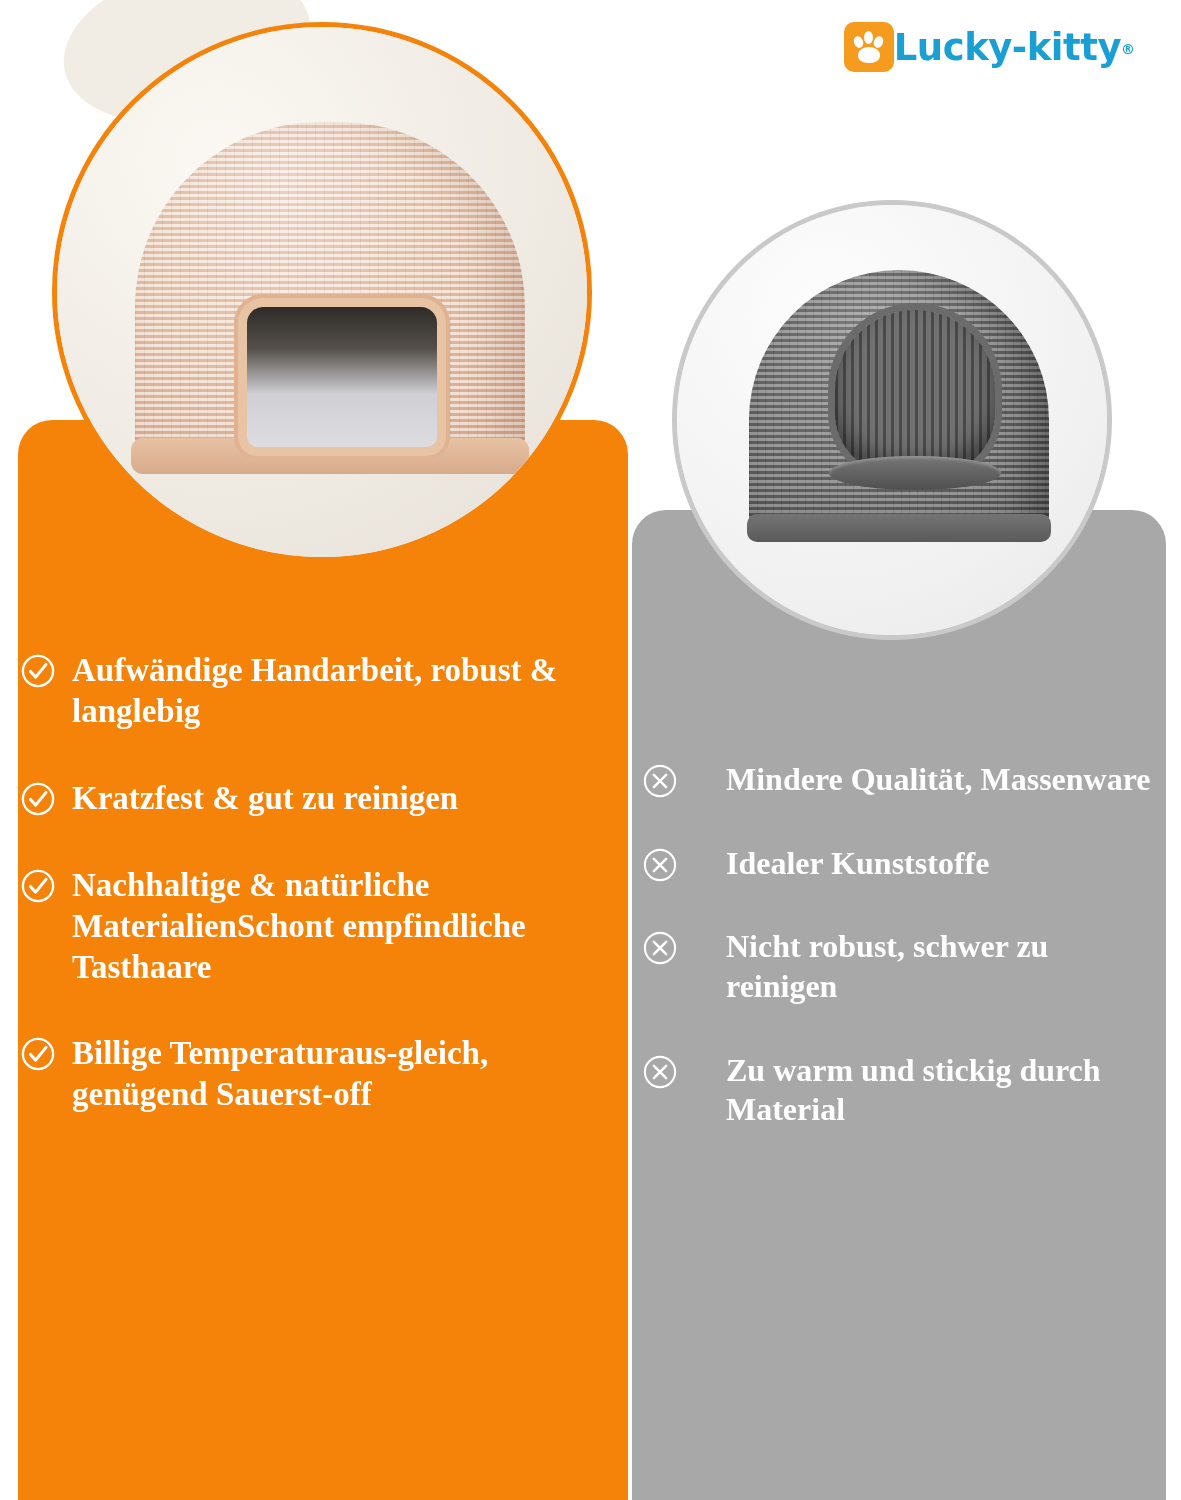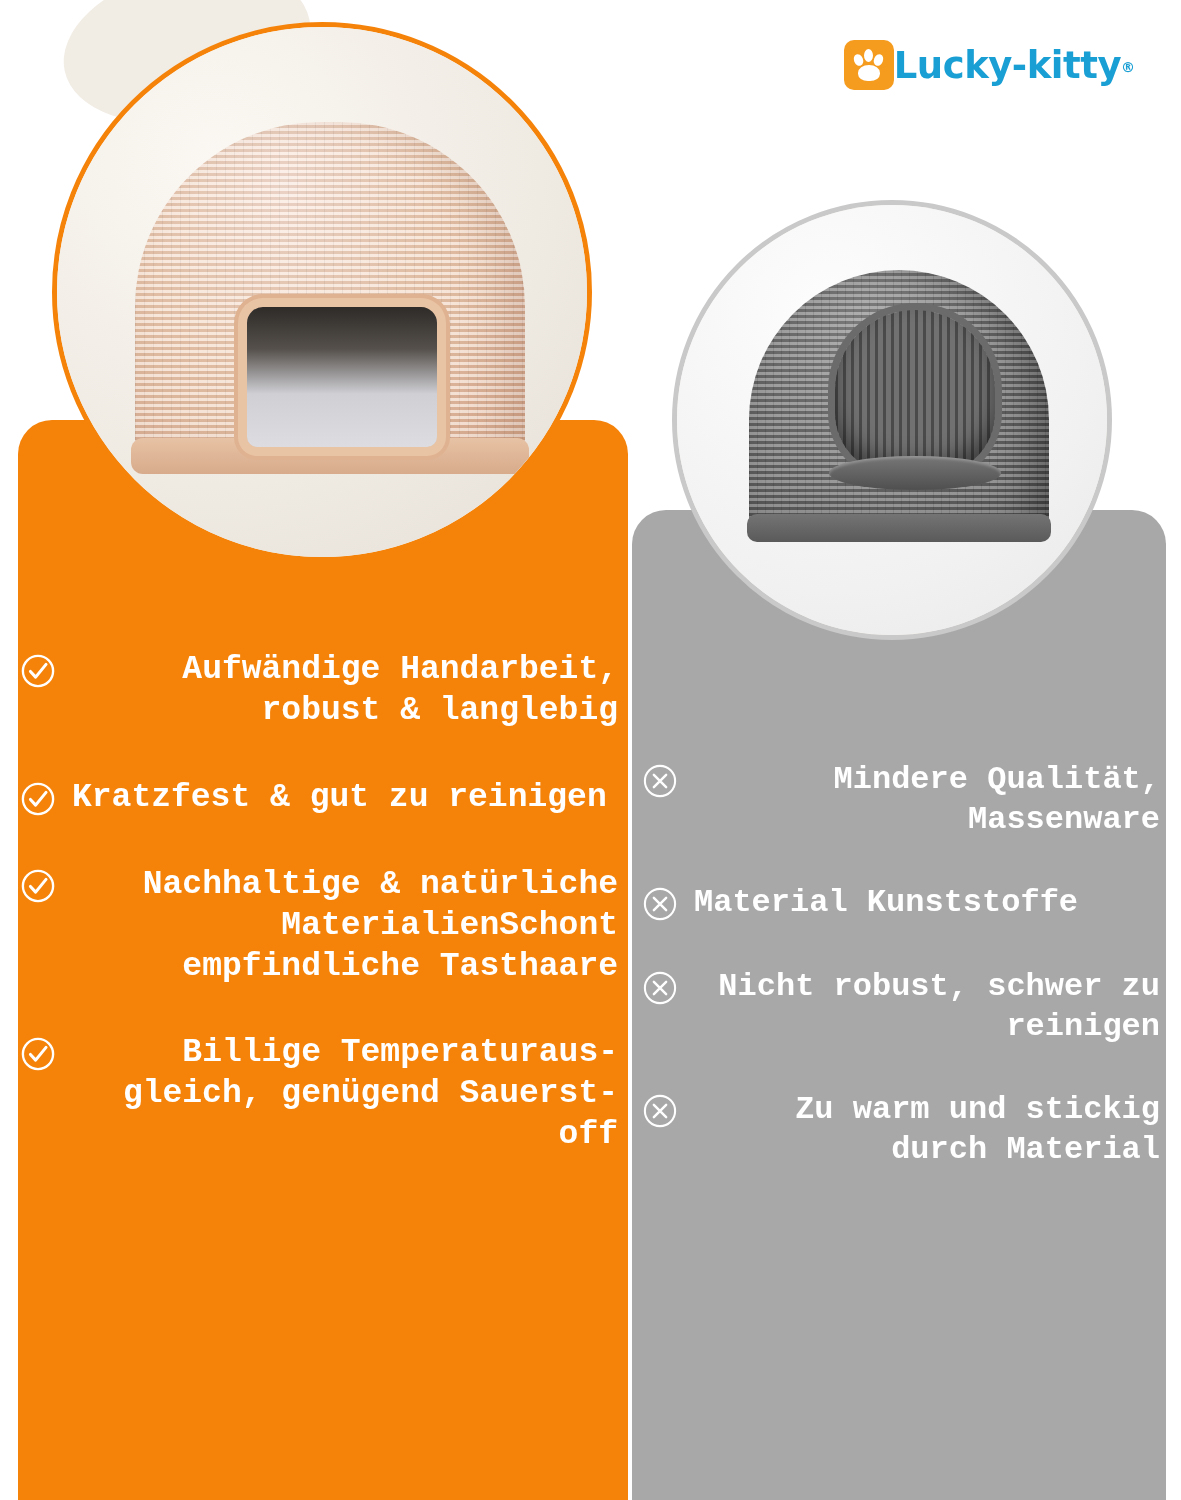--- a/index.html
+++ b/index.html
@@ -6,21 +6,21 @@
   html, body {
     width:1181px; height:1500px;
     background:#ffffff;
     font-family:"DejaVu Sans", sans-serif;
     overflow:hidden;
   }
   .page { position:relative; width:1181px; height:1500px; background:#ffffff; }
 
   
   .brand {
-    position:absolute; top:40px; right:46px;
+    position:absolute; top:22px; right:46px;
     display:flex; align-items:center; 
   }
   .brand-mark {
     width:50px; height:50px; border-radius:10px;
     background:#f59b1e;
     position:relative;
     display:flex; align-items:center; justify-content:center;
   }
   .paw { position:relative; width:34px; height:34px; }
   .paw .pad {
@@ -165,31 +165,30 @@
   .list-left { left:18px; top:650px; width:600px; }
   .list-right { left:640px; top:760px; width:520px; }
 
   .item { display:flex; align-items:flex-start; margin-bottom:40px; }
   .item .ico {
     flex:0 0 auto; width:40px; margin-right:14px; margin-top:4px;
     display:flex; align-items:flex-start; justify-content:center;
   }
   .item .txt {
     color:#ffffff; font-weight:bold; line-height:1.24;
-    font-family:Liberation Mono, monospace;
-    text-align:right;
+    font-family:Liberation Serif, serif;
   }
   .list-left .item .txt { font-size:33px; }
   .list-right .item .txt { font-size:32px; }
 
   .chk { width:34px; height:34px; }
   .xic { width:34px; height:34px; }
 
   .list-left .item { margin-bottom:46px; }
-  .list-right .item { margin-bottom:44px; }
+  .list-right .item { margin-bottom:44px;gap:32px; }
 </style>
 </head>
 <body>
 
 <div class="page">
 
   <div class="brand">
     <div class="brand-mark">
       <div class="paw">
         <div class="pad p1"></div>
@@ -281,21 +280,21 @@
       </span>
       <span class="txt">Mindere Qualität, Massenware</span>
     </div>
     <div class="item">
       <span class="ico">
         <svg class="xic" viewBox="0 0 36 36">
             <circle cx="18" cy="18" r="16" fill="none" stroke="#ffffff" stroke-width="2.2"></circle>
             <path d="M11.5 11.5 L24.5 24.5 M24.5 11.5 L11.5 24.5" stroke="#ffffff" stroke-width="2.6" stroke-linecap="round"></path>
           </svg>
       </span>
-      <span class="txt">Material Kunststoffe</span>
+      <span class="txt">Idealer Kunststoffe</span>
     </div>
     <div class="item">
       <span class="ico">
         <svg class="xic" viewBox="0 0 36 36">
             <circle cx="18" cy="18" r="16" fill="none" stroke="#ffffff" stroke-width="2.2"></circle>
             <path d="M11.5 11.5 L24.5 24.5 M24.5 11.5 L11.5 24.5" stroke="#ffffff" stroke-width="2.6" stroke-linecap="round"></path>
           </svg>
       </span>
       <span class="txt">Nicht robust, schwer zu reinigen</span>
     </div>

